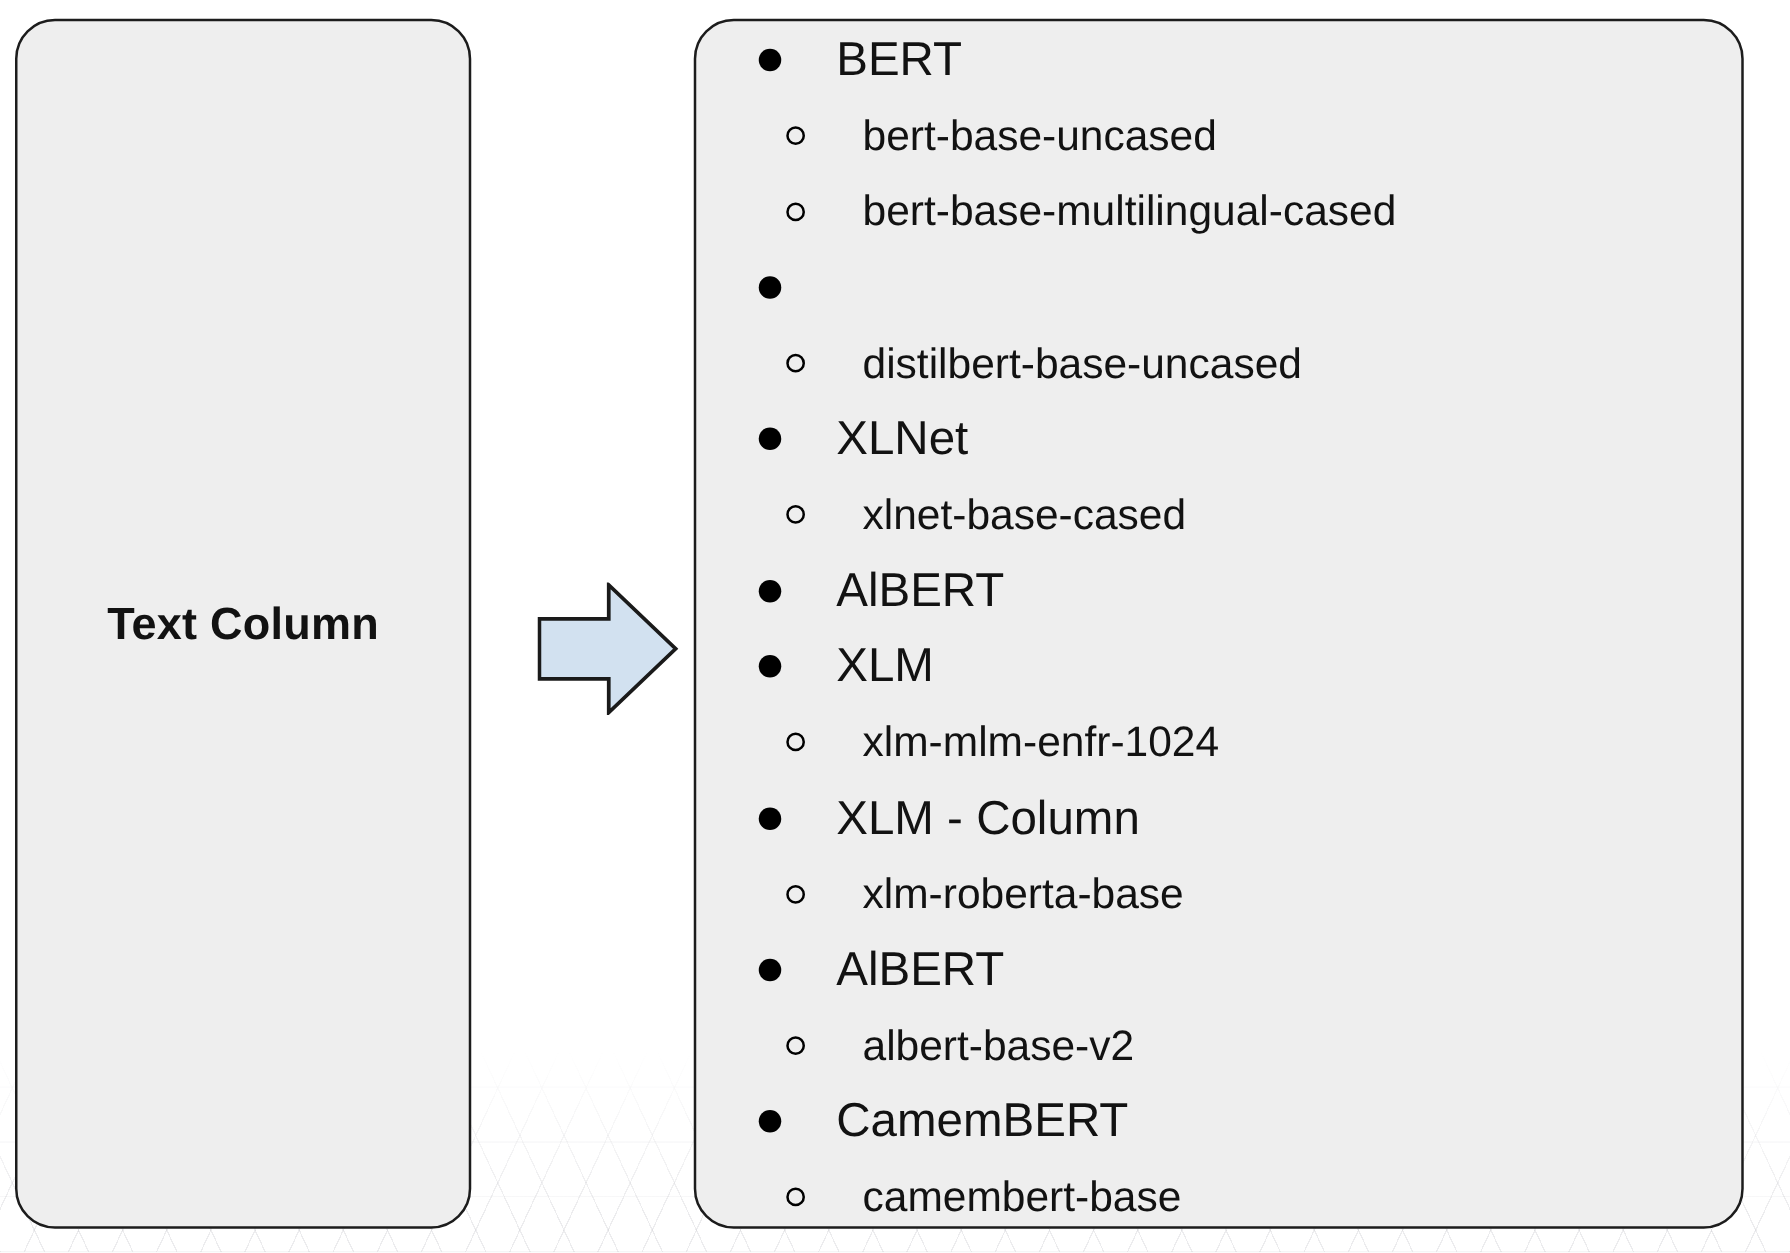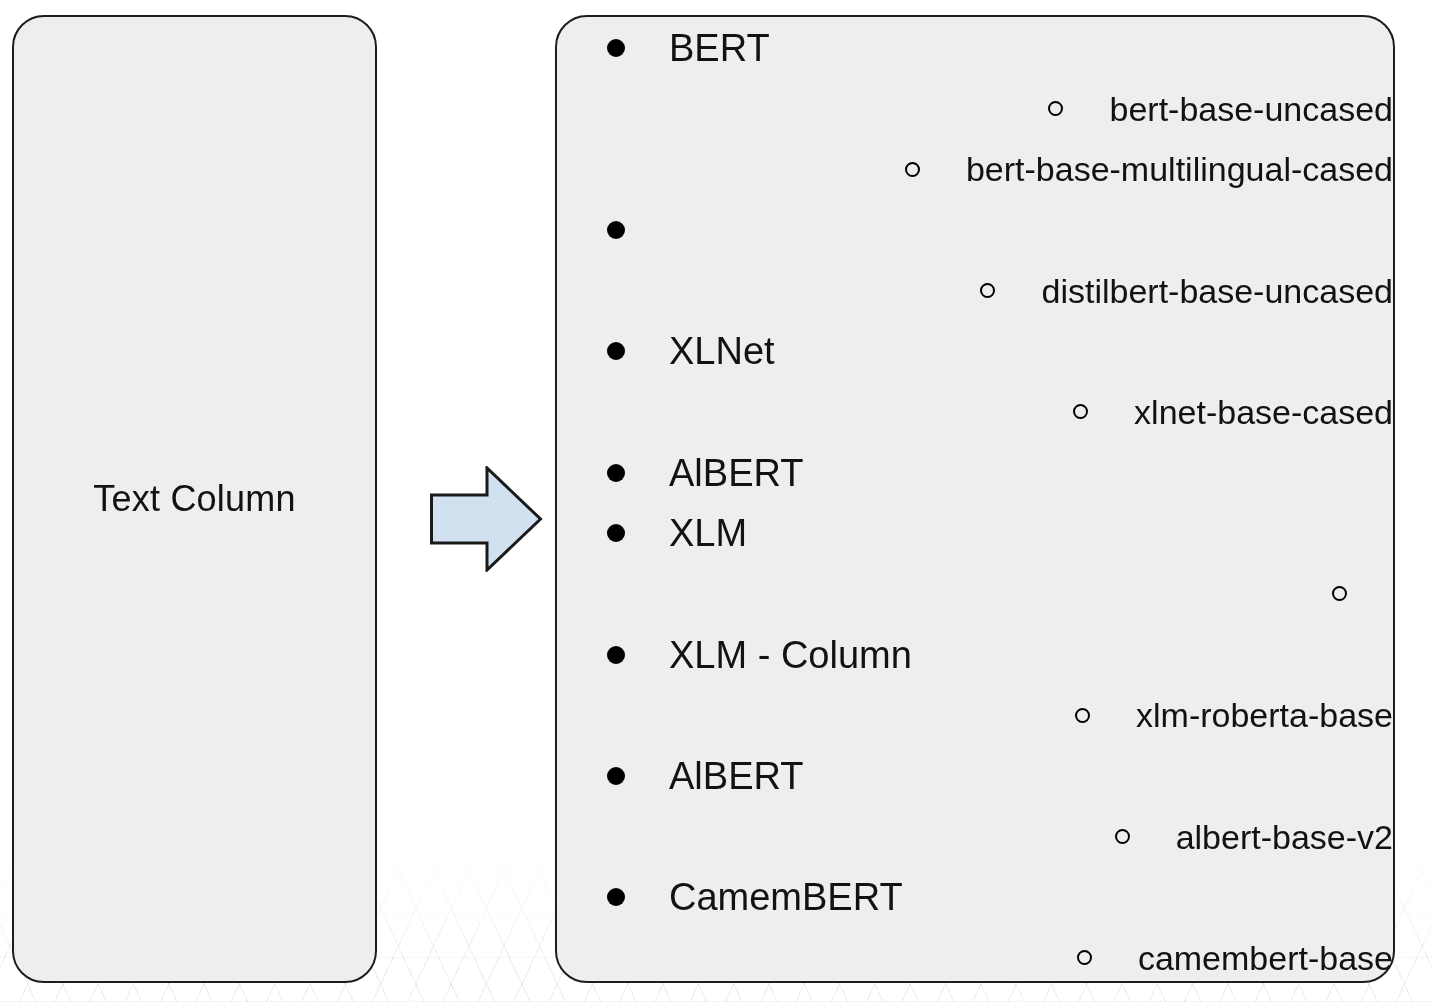--- a/index.html
+++ b/index.html
@@ -34,20 +34,21 @@
     border-radius: 32px;
     box-sizing: border-box;
     z-index: 1;
   }
   .left-box {
     left: 12px;
     width: 365px;
     display: flex;
     align-items: center;
     justify-content: center;
+    font-weight: bold;
   }
   .left-box .label {
     font-size: 36px;
     letter-spacing: 0.2px;
   }
   .arrow-wrap {
     position: absolute;
     left: 430px;
     top: 466px;
     width: 113px;
@@ -67,21 +68,21 @@
     flex-direction: column;
     justify-content: space-between;
   }
   .row {
     display: flex;
     align-items: center;
     height: 42px;
     white-space: nowrap;
   }
   .row.top { padding-left: 50px;  font-size: 38px; }
-  .row.sub { padding-left: 112px; font-size: 34px; justify-content: flex-end; }
+  .row.sub { padding-left: 72px; font-size: 34px; }
   .bullet-filled {
     flex: 0 0 auto;
     width: 18px; height: 18px;
     border-radius: 50%;
     background: #000000;
     margin-right: 44px;
   }
   .bullet-open {
     flex: 0 0 auto;
     width: 11px; height: 11px;
@@ -141,20 +142,21 @@
         <div class="row top">
           <span class="bullet-filled"></span>
           <span class="label">AlBERT</span>
         </div>
         <div class="row top">
           <span class="bullet-filled"></span>
           <span class="label">XLM</span>
         </div>
         <div class="row sub">
           <span class="bullet-open"></span>
+          <span class="label">xlm-mlm-enfr-1024</span>
         </div>
         <div class="row top">
           <span class="bullet-filled"></span>
           <span class="label">XLM - Column</span>
         </div>
         <div class="row sub">
           <span class="bullet-open"></span>
           <span class="label">xlm-roberta-base</span>
         </div>
         <div class="row top">

